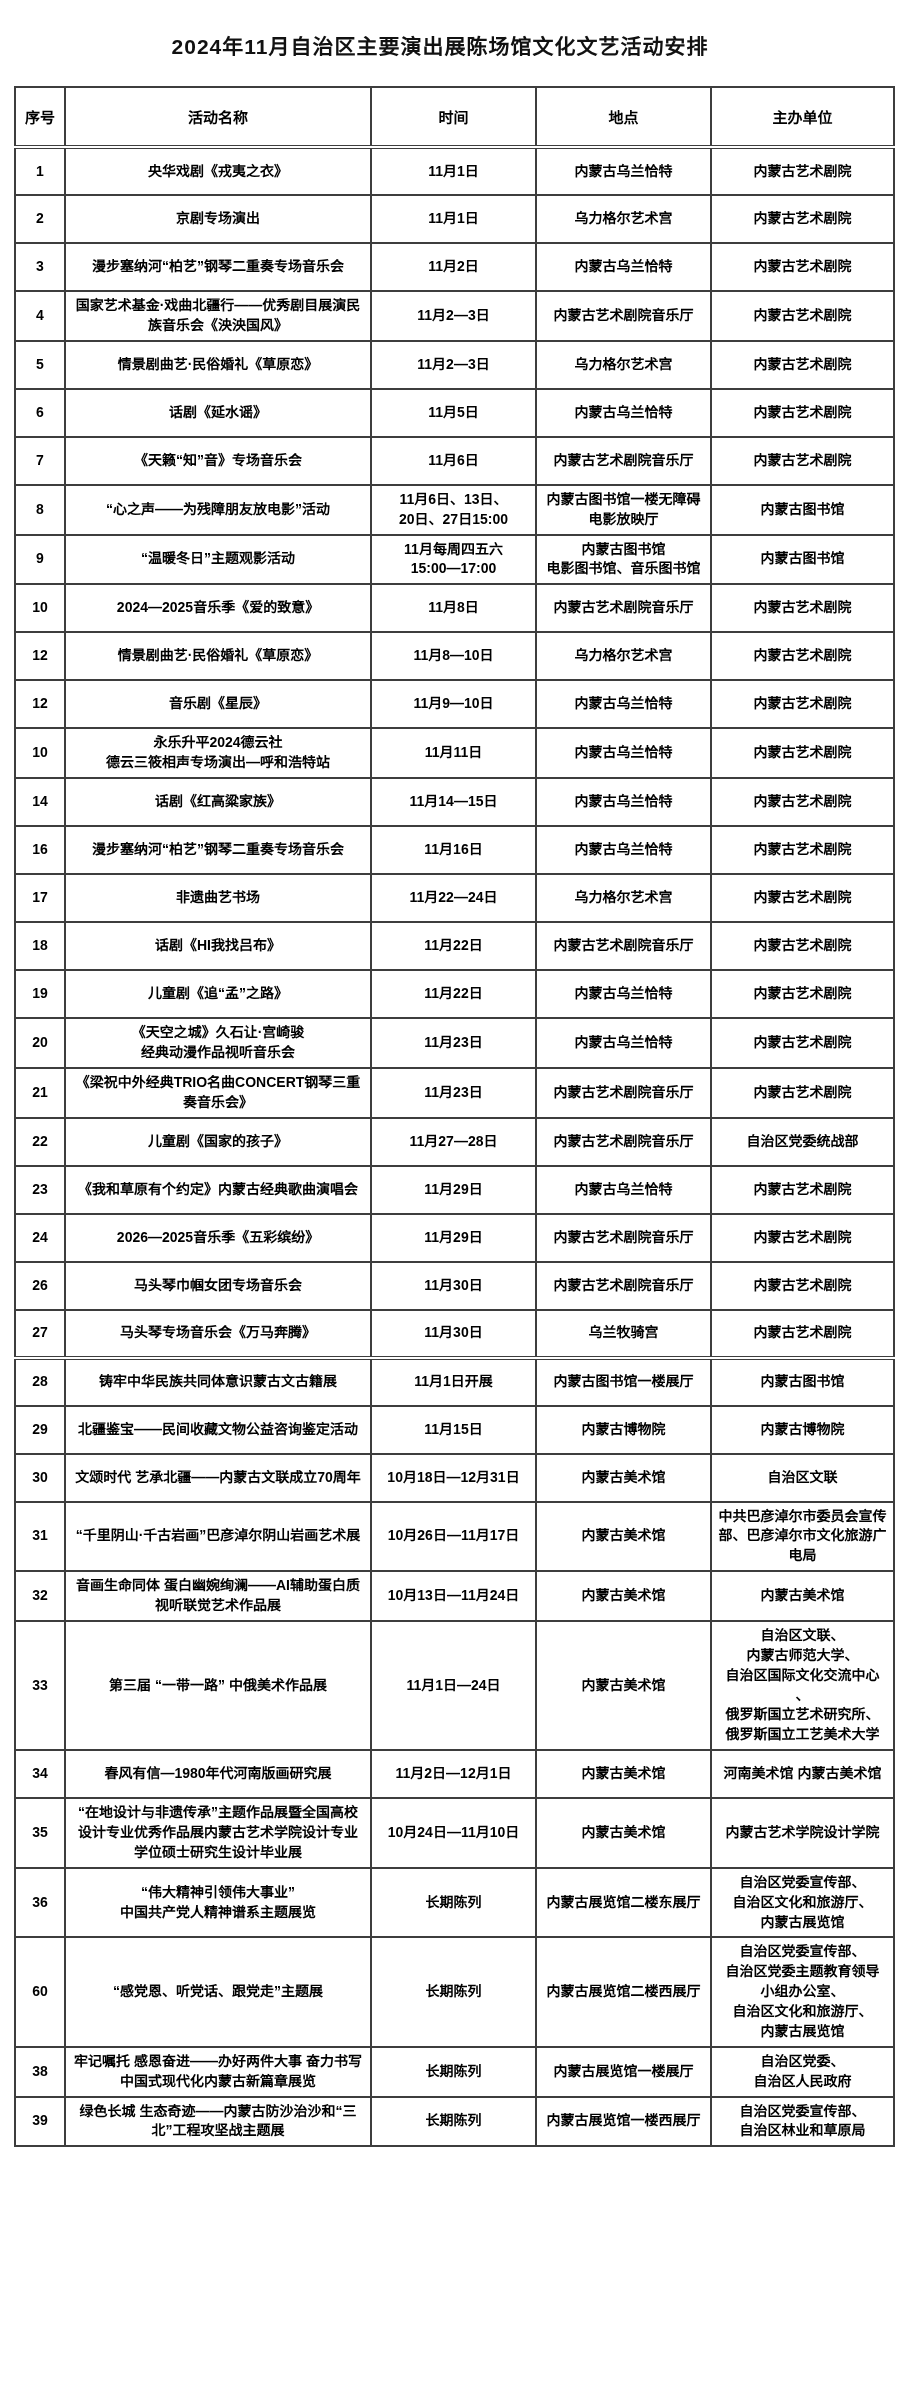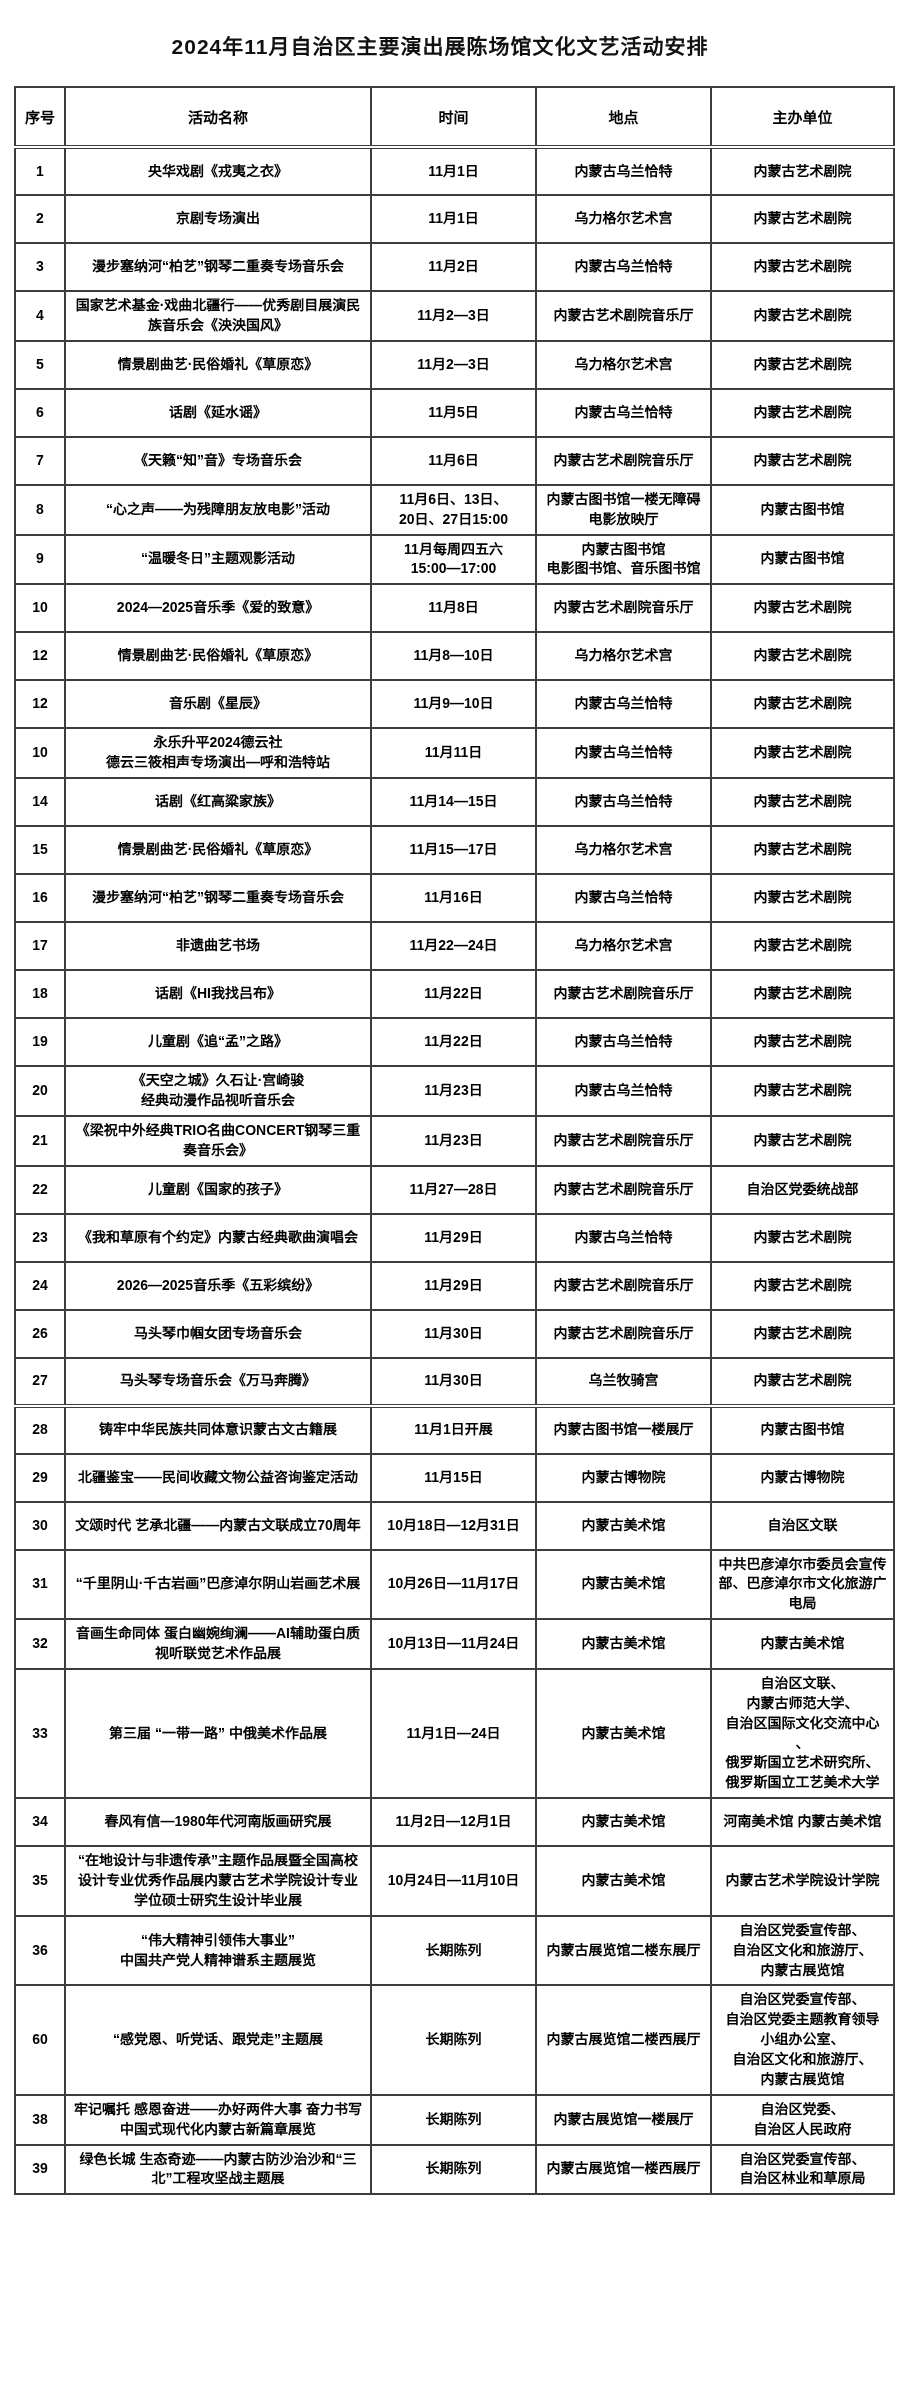--- a/index.html
+++ b/index.html
@@ -202,27 +202,20 @@
   </tr>
 
   <tr>
     <td>14</td>
     <td>话剧《红高粱家族》</td>
     <td>11月14—15日</td>
     <td>内蒙古乌兰恰特</td>
     <td>内蒙古艺术剧院</td>
   </tr>
 
-  <tr>
-    <td>15</td>
-    <td>情景剧曲艺·民俗婚礼《草原恋》</td>
-    <td>11月15—17日</td>
-    <td>乌力格尔艺术宫</td>
-    <td>内蒙古艺术剧院</td>
-  </tr>
 
   <tr>
     <td>16</td>
     <td>漫步塞纳河“柏艺”钢琴二重奏专场音乐会</td>
     <td>11月16日</td>
     <td>内蒙古乌兰恰特</td>
     <td>内蒙古艺术剧院</td>
   </tr>
 
   <tr>

